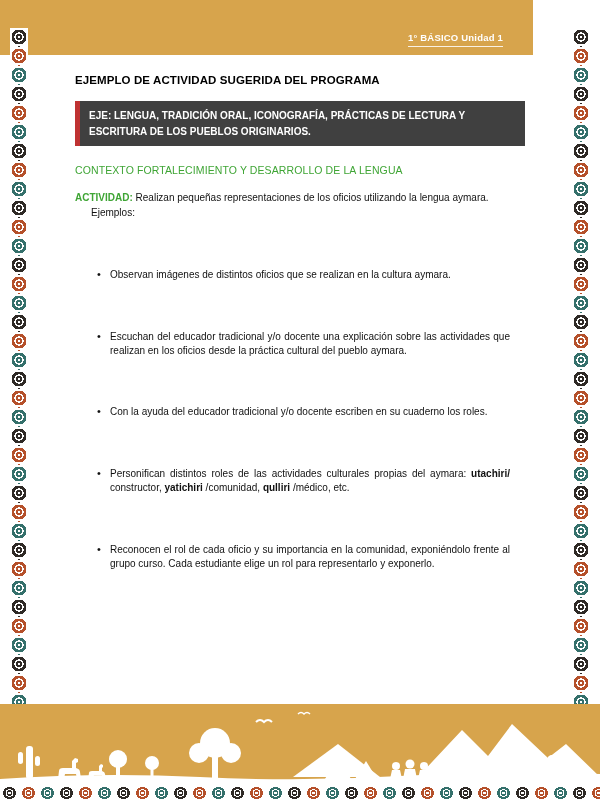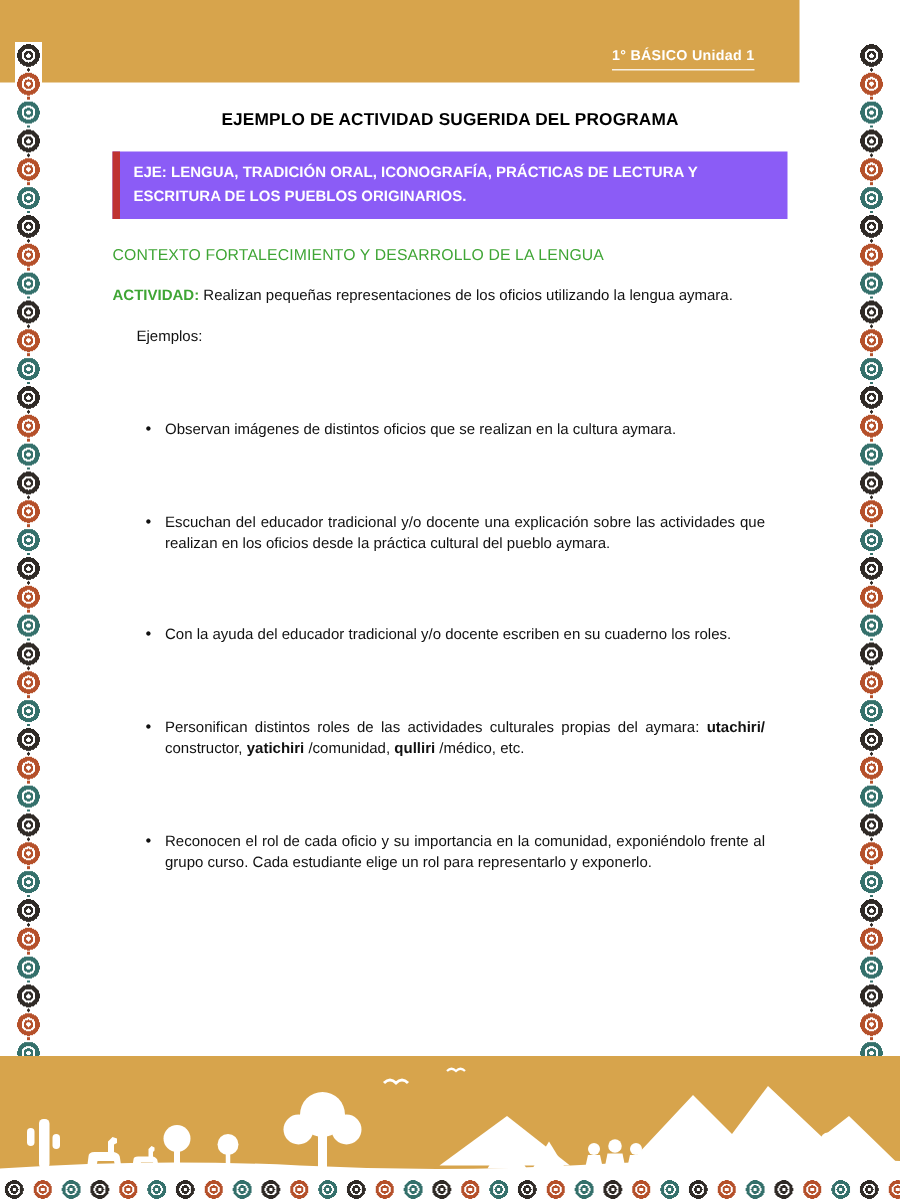--- a/index.html
+++ b/index.html
@@ -31,37 +31,37 @@
       radial-gradient(circle at 9px 56.5px, #34706b 0 1.1px, rgba(0,0,0,0) 1.1px);
     background-size:18px 57px;background-repeat:repeat-y;
   }
   .strip-left{left:10px;}
   .strip-right{right:10px;}
 
   .content{
     position:absolute;left:75px;top:74px;width:450px;color:#111111;
   }
   .title{
-    margin:0;text-align:center;font-size:11.5px;font-weight:bold;color:#000000;
+    margin:0;font-size:11.5px;font-weight:bold;color:#000000;
     letter-spacing:.1px;
   }
   .eje-banner{
-    margin-top:15px;background:#8b5cf6;border-left:5px solid #bf3232;
+    margin-top:15px;background:#404040;border-left:5px solid #bf3232;
     color:#ffffff;font-weight:bold;font-size:10px;line-height:1.55;
     padding:7px 10px 7px 9px;text-align:left;
   }
   .context{
     margin:18px 0 0 0;color:#3fa535;font-size:10.5px;font-weight:normal;
     letter-spacing:.1px;
   }
   .activity{
     margin:15px 0 0 0;font-size:10px;line-height:1.4;color:#111111;
   }
   .act-label{color:#3fa535;font-weight:bold;}
-  .examples{margin:13px 0 0 0;font-size:10px;line-height:1.4;color:#111111;padding-left:16px;}
+  .examples{margin:1px 0 0 0;font-size:10px;line-height:1.4;color:#111111;padding-left:16px;}
   ul.bullets{
     margin:2px 0 0 20px;padding:0;list-style:none;width:415px;
   }
   ul.bullets li{
     position:relative;padding-left:15px;font-size:10px;line-height:1.38;
     text-align:justify;margin-bottom:2px;color:#111111;margin-top:48px;
   }
   ul.bullets li::before{
     content:"\2022";position:absolute;left:2px;top:-1px;font-size:11px;color:#111111;
   }

